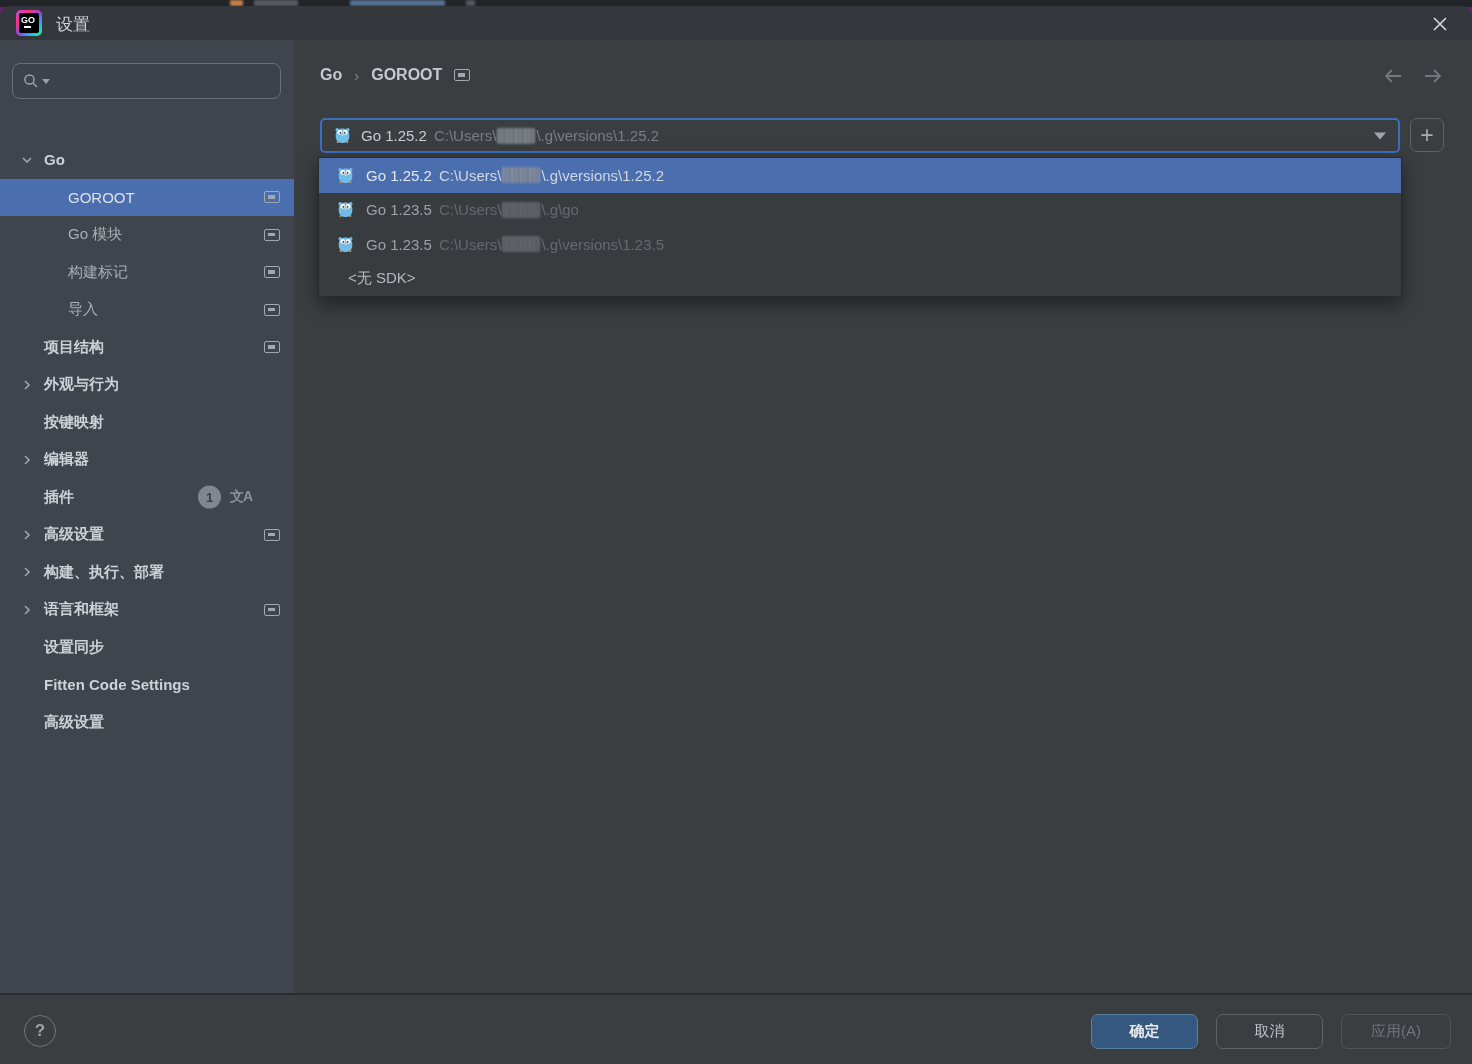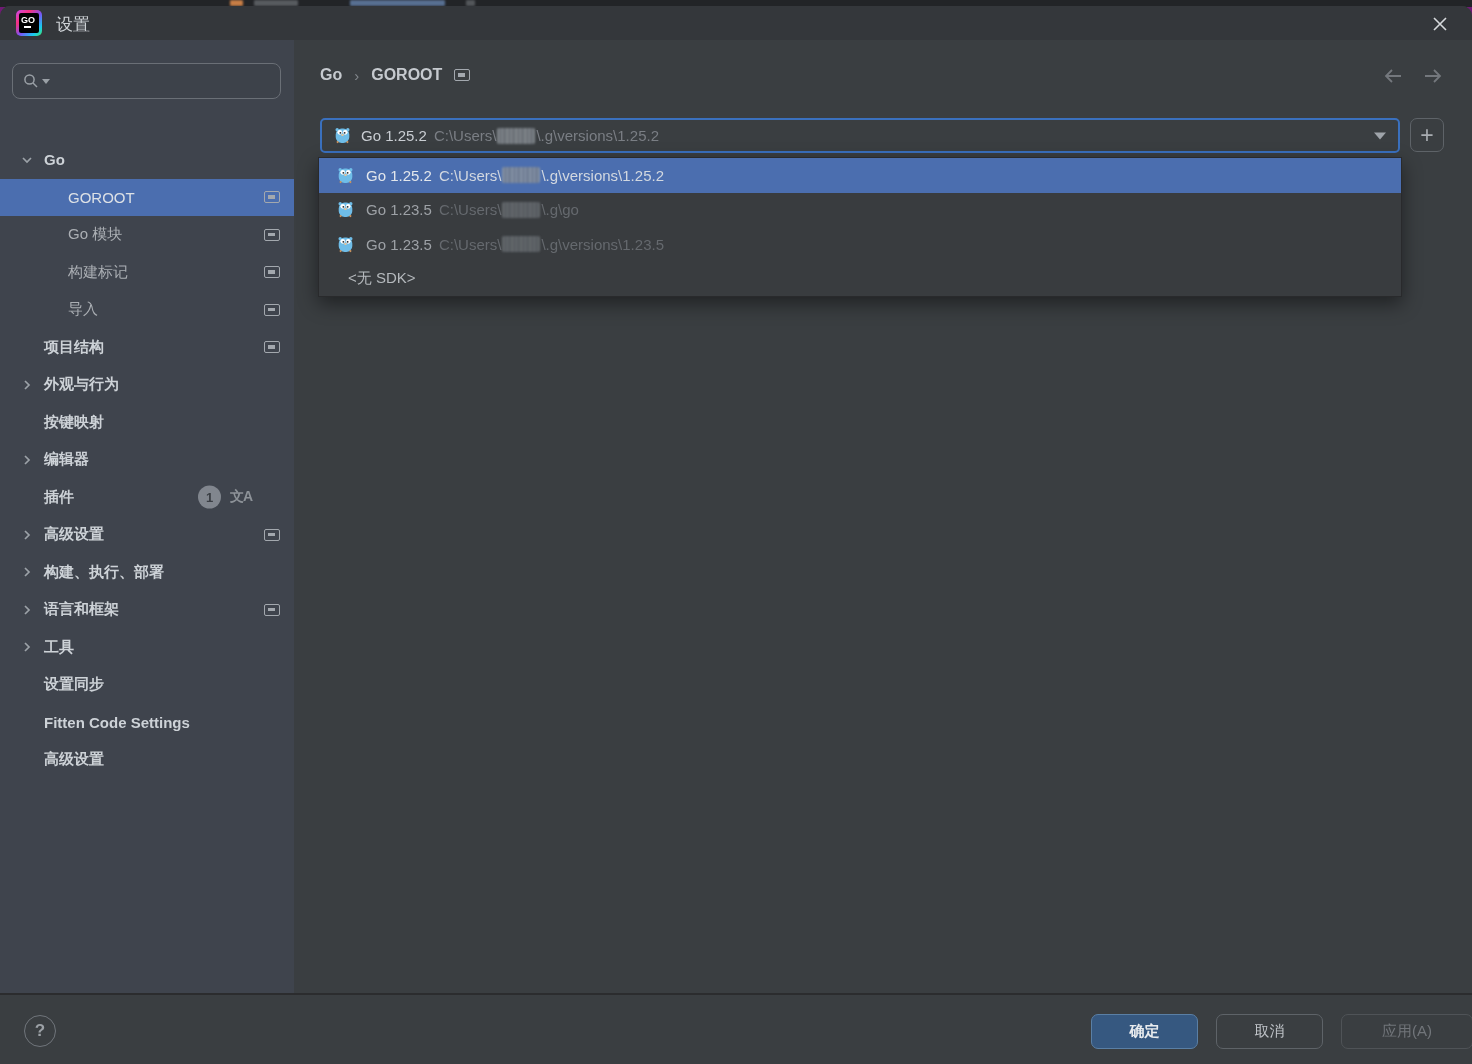--- a/index.html
+++ b/index.html
@@ -89,21 +89,21 @@
   
   .footer-line { position:absolute; left:0; right:0; top:987px; height:2px; background:#2B2C2E; }
   .footer { position:absolute; left:0; right:0; top:989px; height:69px; background:#3A3E41; }
   .help-btn { position:absolute; left:24px; top:20px; width:32px; height:32px; border-radius:50%;
               border:1.6px solid #70757B; color:#9CA1A6; font-size:17px; font-weight:700;
               display:flex; align-items:center; justify-content:center; background:transparent; }
   .btn { position:absolute; top:19px; height:35px; border-radius:7px; font-size:15px;
          display:flex; align-items:center; justify-content:center; background:transparent; }
   .btn-ok { left:1091px; width:107px; background:#365880; border:1.5px solid #5A7FA5; color:#E8EBEE; font-weight:700; }
   .btn-cancel { left:1216px; width:107px; border:1.5px solid #5E6368; color:#BFC3C8; }
-  .btn-apply { left:1341px; width:132px; border:1.5px solid #4F5357; color:#71757A; }
+  .btn-apply { left:1341px; width:110px; border:1.5px solid #4F5357; color:#71757A; }
 </style>
 </head>
 <body>
 
 <div id="stage">
 
   <div class="sliver">
     <div class="blob" style="left:230px;width:13px;background:#C77D45;"></div>
     <div class="blob" style="left:254px;width:44px;background:#84888D;opacity:.55;"></div>
     <div class="blob" style="left:350px;width:95px;background:#6E8FBF;opacity:.7;"></div>
@@ -193,26 +193,20 @@
               <path d="M5 3 L9 7 L5 11" fill="none" stroke="#9CA2A8" stroke-width="1.7"></path>
             </svg>
           <span class="lbl">构建、执行、部署</span>
         </div>
         <div class="trow hdr">
           <svg class="chev" viewBox="0 0 14 14">
               <path d="M5 3 L9 7 L5 11" fill="none" stroke="#9CA2A8" stroke-width="1.7"></path>
             </svg>
           <span class="lbl">语言和框架</span>
           <span class="mon-icon"></span>
-        </div>
-        <div class="trow hdr">
-          <svg class="chev" viewBox="0 0 14 14">
-              <path d="M5 3 L9 7 L5 11" fill="none" stroke="#9CA2A8" stroke-width="1.7"></path>
-            </svg>
-          <span class="lbl">工具</span>
         </div>
         <div class="trow hdr">
           <span class="lbl">设置同步</span>
         </div>
         <div class="trow hdr">
           <span class="lbl">Fitten Code Settings</span>
         </div>
         <div class="trow hdr">
           <span class="lbl">高级设置</span>
         </div>

